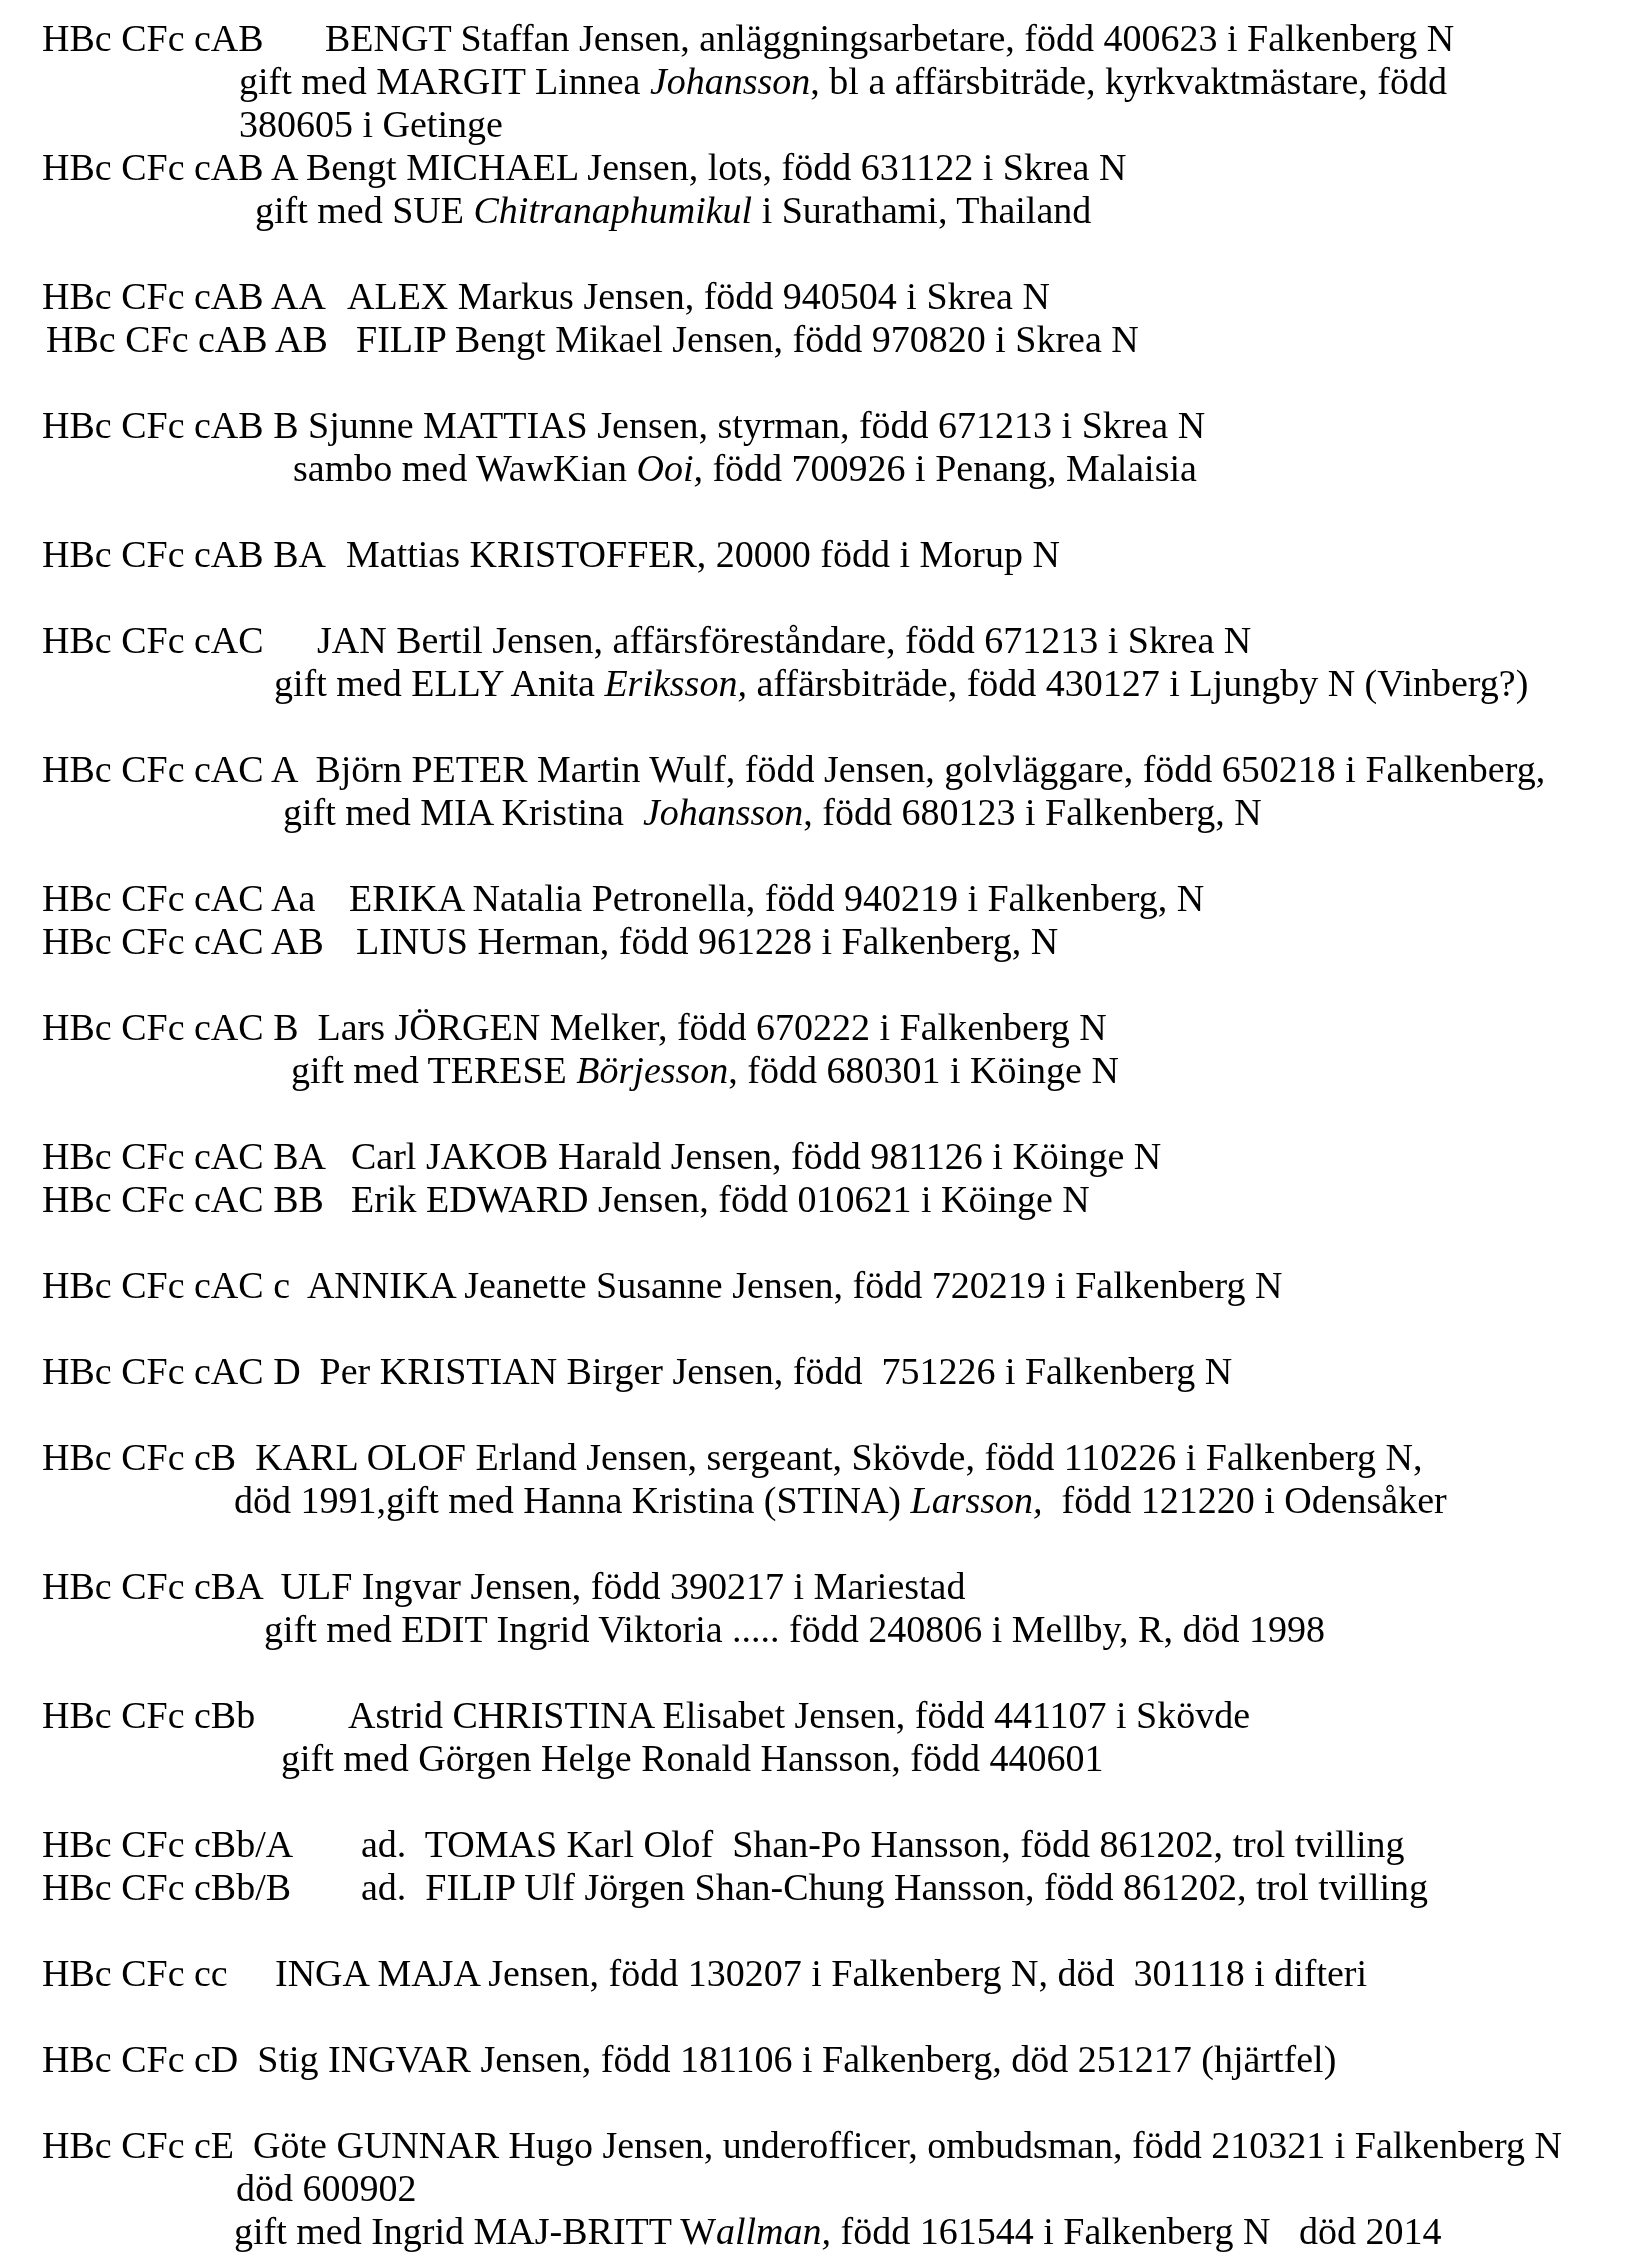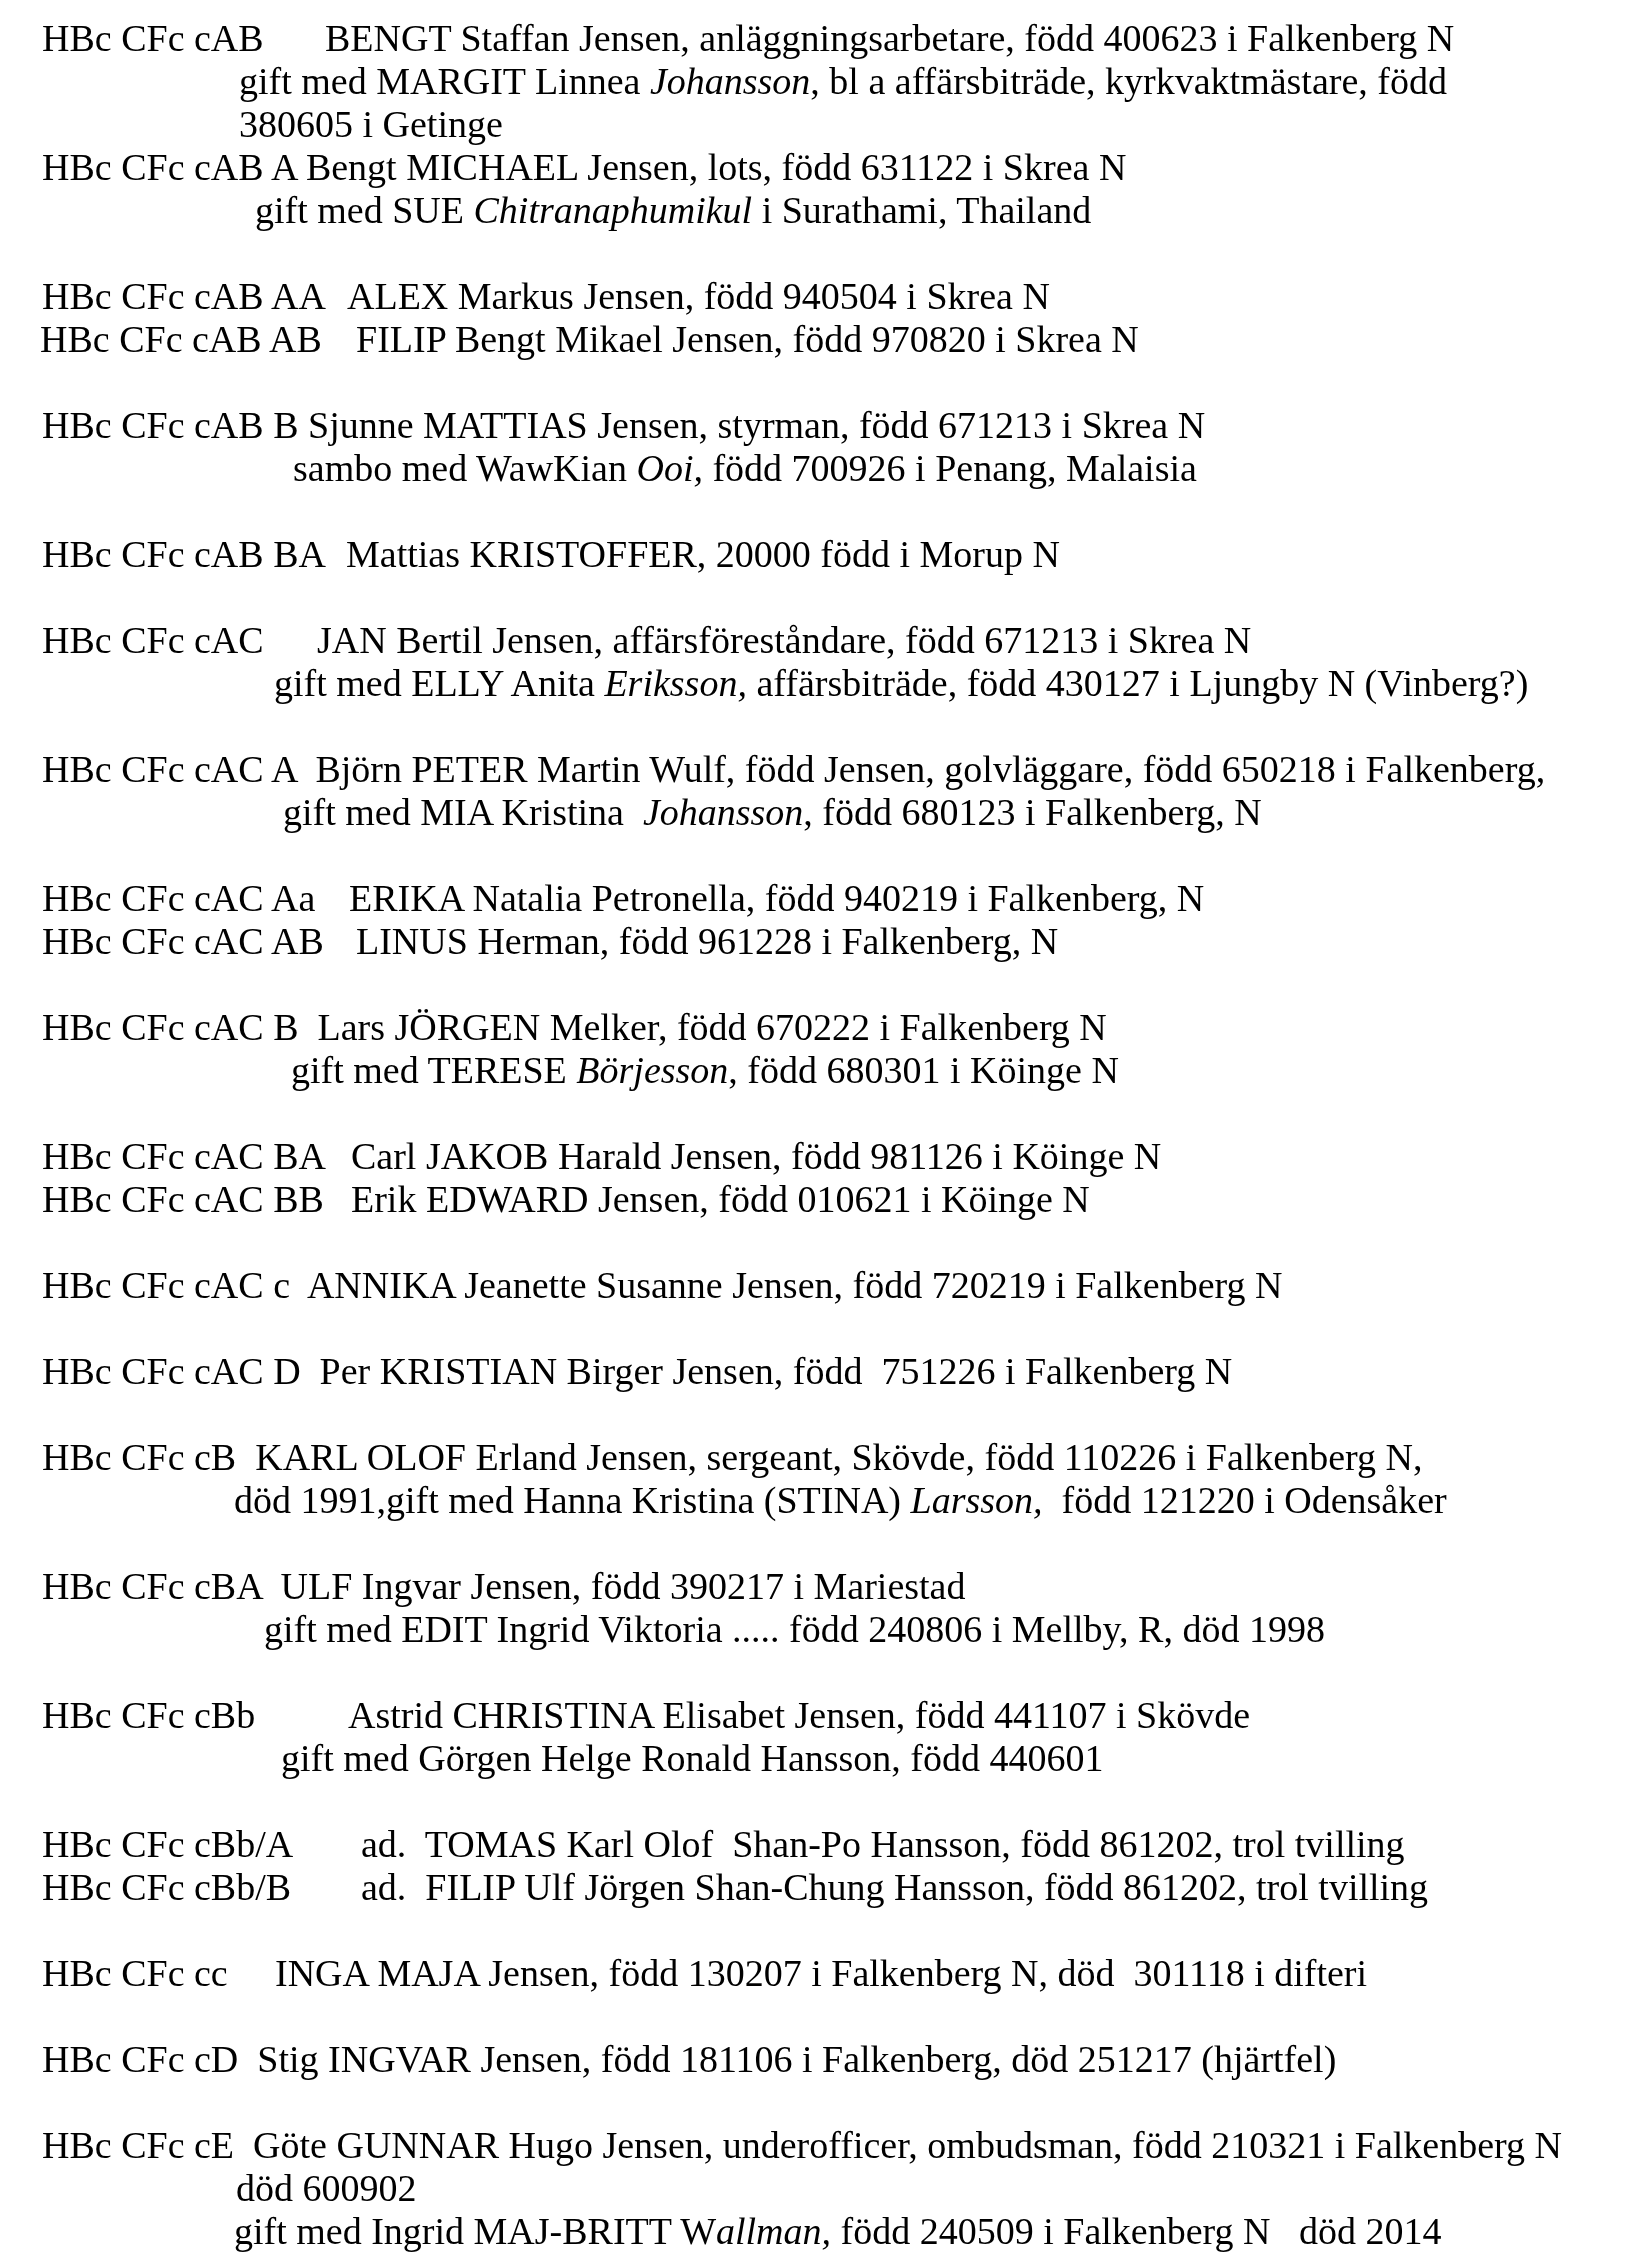--- a/index.html
+++ b/index.html
@@ -41,21 +41,21 @@
 
 <div class="doc">
   <div id="doc-lines">
       <div class="line"><span class="k" style="left: 42px;">HBc CFc cAB</span><span class="b" style="left: 325px;"><span>BENGT Staffan Jensen, anläggningsarbetare, född 400623 i Falkenberg N</span></span></div>
       <div class="line"><span class="b" style="left: 239px;"><span>gift med MARGIT Linnea </span><span class="it">Johansson</span><span>, bl a affärsbiträde, kyrkvaktmästare, född</span></span></div>
       <div class="line"><span class="b" style="left: 239px;"><span>380605 i Getinge</span></span></div>
       <div class="line"><span class="b" style="left: 42px;"><span>HBc CFc cAB A Bengt MICHAEL Jensen, lots, född 631122 i Skrea N</span></span></div>
       <div class="line"><span class="b" style="left: 255px;"><span>gift med SUE </span><span class="it">Chitranaphumikul</span><span> i Surathami, Thailand</span></span></div>
       <div class="line"></div>
       <div class="line"><span class="k" style="left: 42px;">HBc CFc cAB AA</span><span class="b" style="left: 347px;"><span>ALEX Markus Jensen, född 940504 i Skrea N</span></span></div>
-      <div class="line"><span class="k" style="left: 40px;">HBc CFc cAB AB</span><span class="b" style="left: 356px;"><span>FILIP Bengt Mikael Jensen, född 970820 i Skrea N</span></span></div>
+      <div class="line"><span class="k" style="left: 46px;">HBc CFc cAB AB</span><span class="b" style="left: 356px;"><span>FILIP Bengt Mikael Jensen, född 970820 i Skrea N</span></span></div>
       <div class="line"></div>
       <div class="line"><span class="b" style="left: 42px;"><span>HBc CFc cAB B Sjunne MATTIAS Jensen, styrman, född 671213 i Skrea N</span></span></div>
       <div class="line"><span class="b" style="left: 293px;"><span>sambo med WawKian </span><span class="it">Ooi,</span><span> född 700926 i Penang, Malaisia</span></span></div>
       <div class="line"></div>
       <div class="line"><span class="k" style="left: 42px;">HBc CFc cAB BA</span><span class="b" style="left: 346px;"><span>Mattias KRISTOFFER, 20000 född i Morup N</span></span></div>
       <div class="line"></div>
       <div class="line"><span class="k" style="left: 42px;">HBc CFc cAC</span><span class="b" style="left: 317px;"><span>JAN Bertil Jensen, affärsföreståndare, född 671213 i Skrea N</span></span></div>
       <div class="line"><span class="b" style="left: 274px;"><span>gift med ELLY Anita </span><span class="it">Eriksson,</span><span> affärsbiträde, född 430127 i Ljungby N (Vinberg?)</span></span></div>
       <div class="line"></div>
       <div class="line"><span class="b" style="left: 42px;"><span>HBc CFc cAC A  Björn PETER Martin Wulf, född Jensen, golvläggare, född 650218 i Falkenberg,</span></span></div>
@@ -85,16 +85,16 @@
       <div class="line"></div>
       <div class="line"><span class="k" style="left: 42px;">HBc CFc cBb/A</span><span class="b" style="left: 361px;"><span>ad.  TOMAS Karl Olof  Shan-Po Hansson, född 861202, trol tvilling</span></span></div>
       <div class="line"><span class="k" style="left: 42px;">HBc CFc cBb/B</span><span class="b" style="left: 361px;"><span>ad.  FILIP Ulf Jörgen Shan-Chung Hansson, född 861202, trol tvilling</span></span></div>
       <div class="line"></div>
       <div class="line"><span class="k" style="left: 42px;">HBc CFc cc</span><span class="b" style="left: 275px;"><span>INGA MAJA Jensen, född 130207 i Falkenberg N, död  301118 i difteri</span></span></div>
       <div class="line"></div>
       <div class="line"><span class="b" style="left: 42px;"><span>HBc CFc cD  Stig INGVAR Jensen, född 181106 i Falkenberg, död 251217 (hjärtfel)</span></span></div>
       <div class="line"></div>
       <div class="line"><span class="b" style="left: 42px;"><span>HBc CFc cE  Göte GUNNAR Hugo Jensen, underofficer, ombudsman, född 210321 i Falkenberg N</span></span></div>
       <div class="line"><span class="b" style="left: 236px;"><span>död 600902</span></span></div>
-      <div class="line"><span class="b" style="left: 234px;"><span>gift med Ingrid MAJ-BRITT W</span><span class="it">allman,</span><span> född 240509 i Falkenberg N   död 2014</span></span></div>
+      <div class="line"><span class="b" style="left: 234px;"><span>gift med Ingrid MAJ-BRITT W</span><span class="it">allman,</span><span> född 161544 i Falkenberg N   död 2014</span></span></div>
     </div>
 </div>
 
 
 </body></html>

